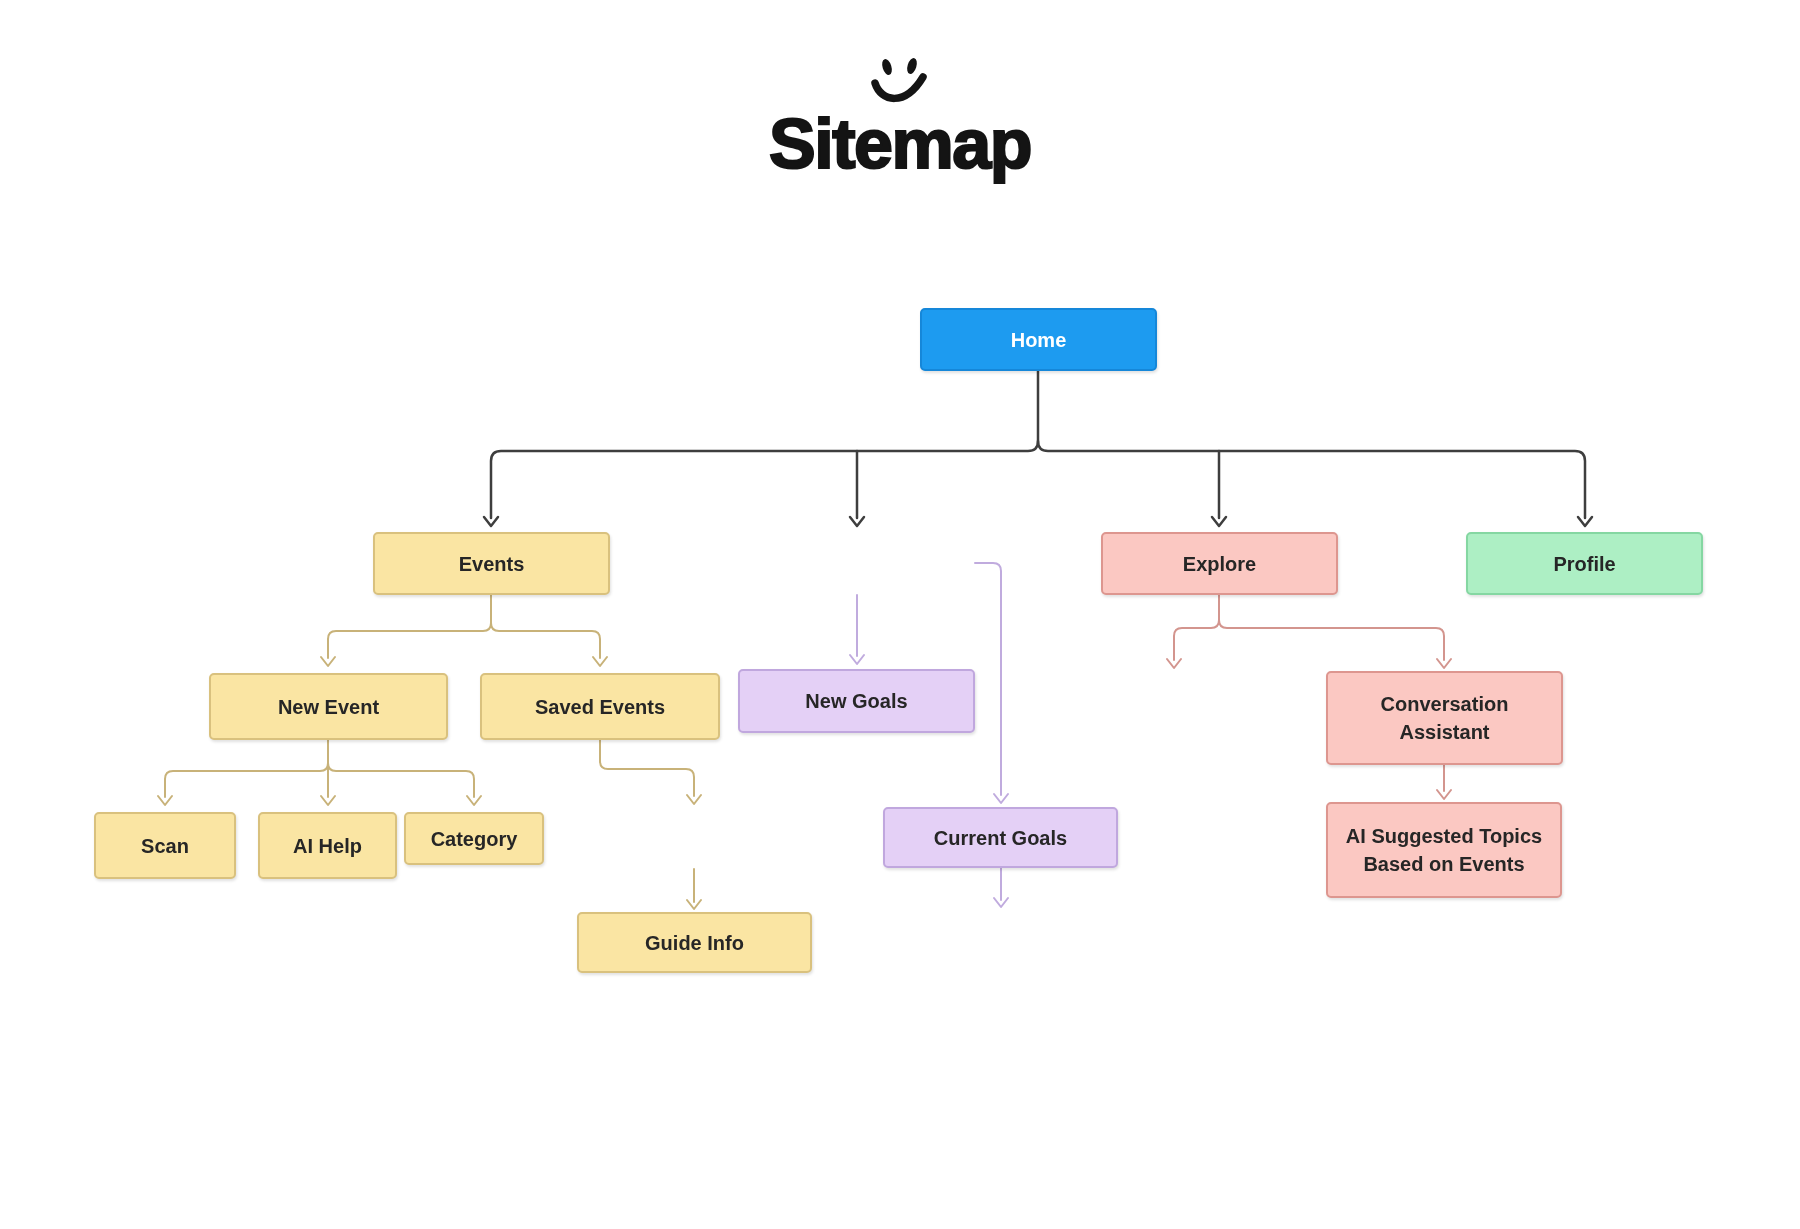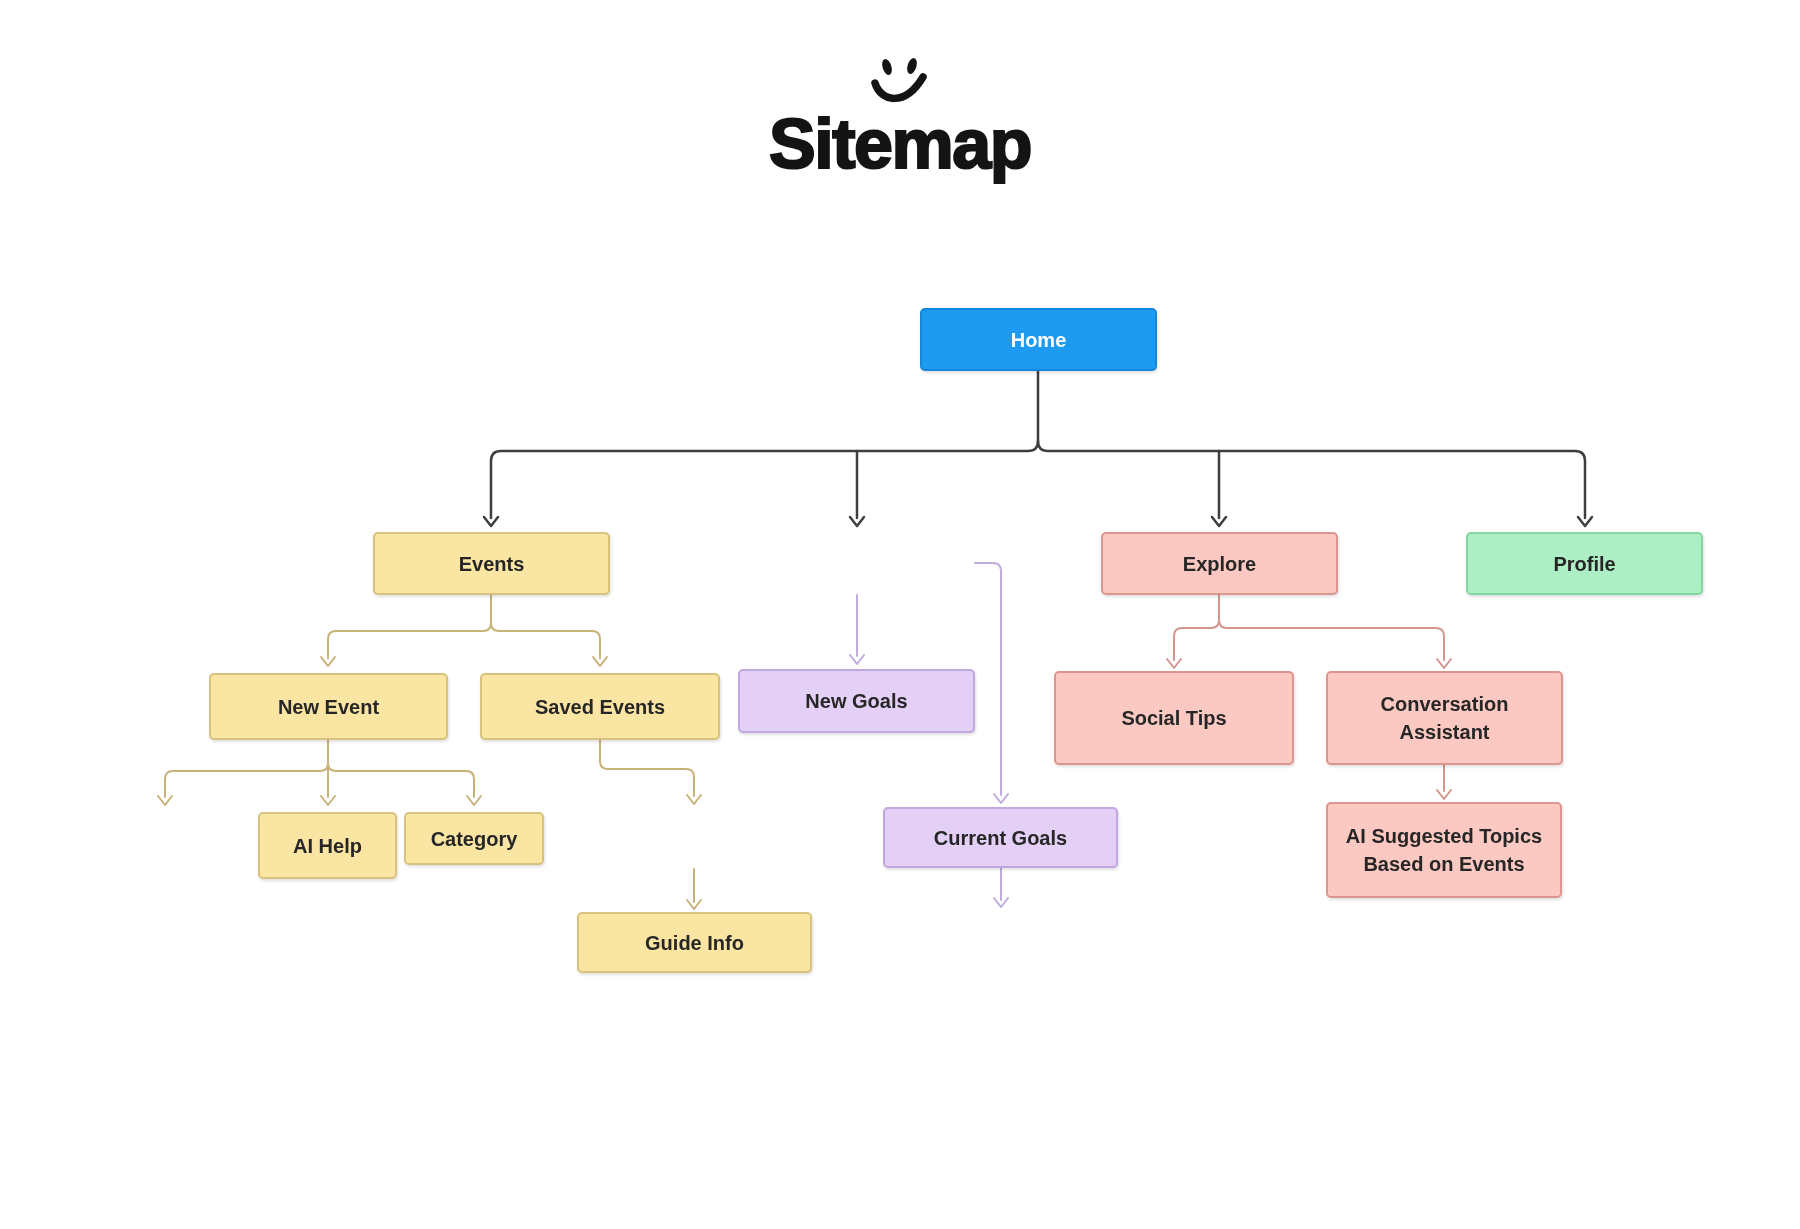--- a/index.html
+++ b/index.html
@@ -107,28 +107,28 @@
     </div>
 
   <div class="node yellow" style="left:480px;top:673px;width:240px;height:67px">
     <span>Saved Events</span>
     </div>
 
   <div class="node purple" style="left:738px;top:669px;width:237px;height:64px">
     <span>New Goals</span>
     </div>
 
-  <div class="node pink" style="left:1054px;top:671px;width:240px;height:94px">
-    <span>Social Tips</span>
-    </div>
 
   <div class="node pink" style="left:1326px;top:671px;width:237px;height:94px">
     <span>Conversation Assistant</span>
     </div>
 
+  <div class="node yellow" style="left:94px;top:812px;width:142px;height:67px">
+    <span>Scan</span>
+    </div>
 
   <div class="node yellow" style="left:258px;top:812px;width:139px;height:67px">
     <span>AI Help</span>
     </div>
 
   <div class="node yellow" style="left:404px;top:812px;width:140px;height:53px">
     <span>Category</span>
     </div>
 
 

